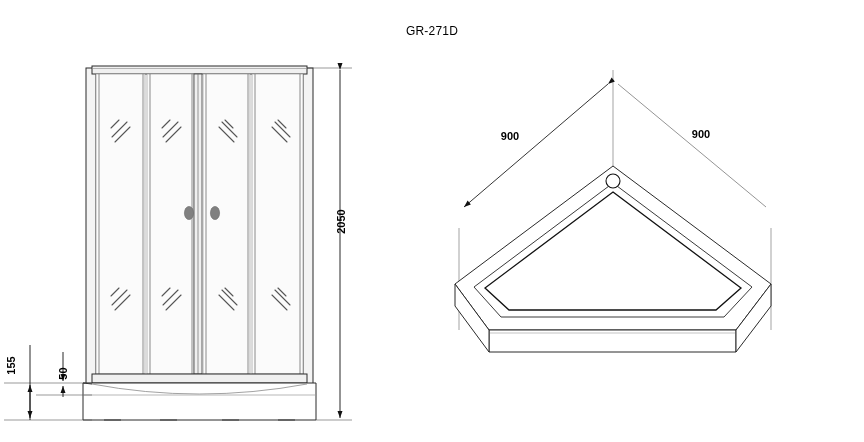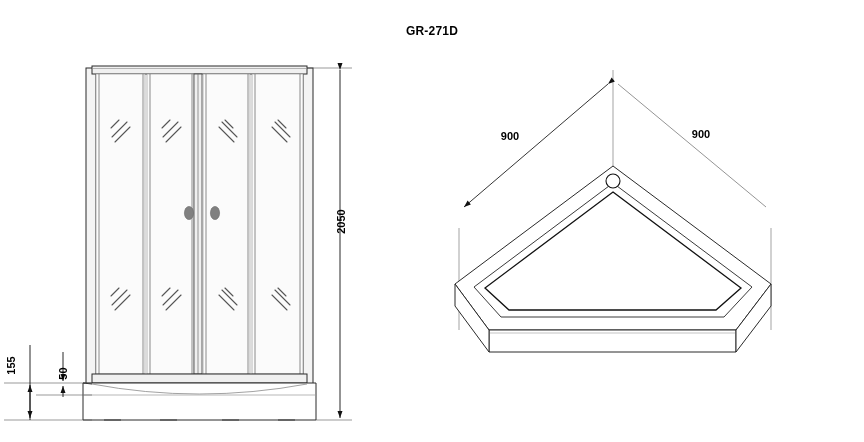--- a/index.html
+++ b/index.html
@@ -10,21 +10,21 @@
     color:#000;
   }
   #drawing-root{position:absolute;left:0;top:0;width:864px;height:442px;}
   svg.sheet{position:absolute;left:0;top:0;width:864px;height:442px;display:block;}
 
   .title-text{
     position:absolute;
     left:0;top:24px;width:864px;
     text-align:center;
     font-size:12px;
-    font-weight:bold;
+    font-weight:normal;
     letter-spacing:0.2px;
     font-family:"Liberation Sans", sans-serif;
     color:#000;
   }
 
   .dim-label{
     position:absolute;
     font-size:11px;
     font-weight:bold;
     font-family:"Liberation Sans", sans-serif;

